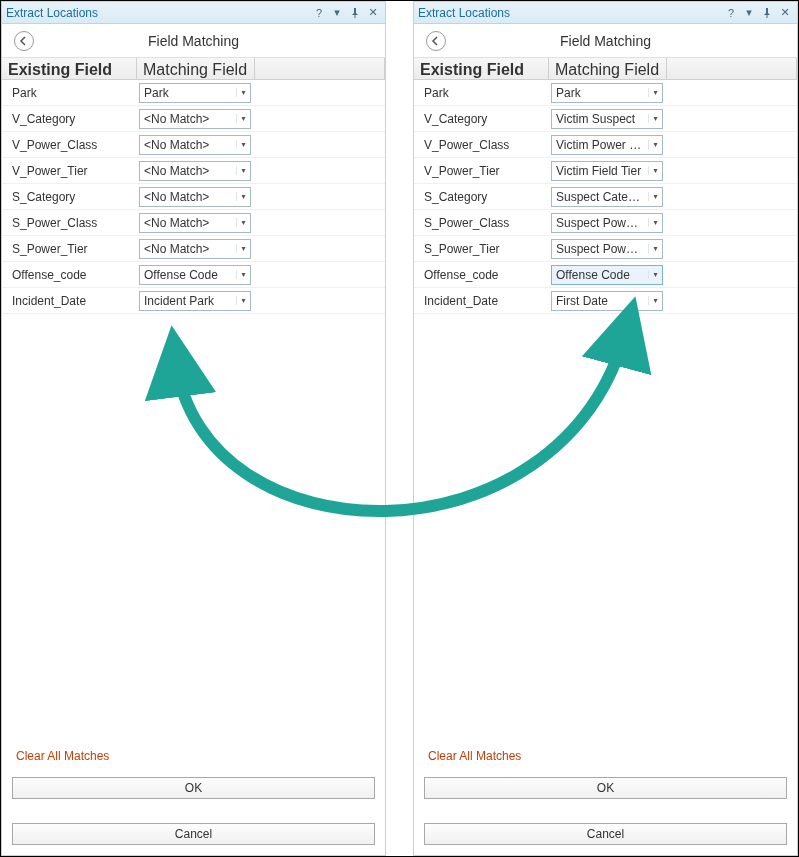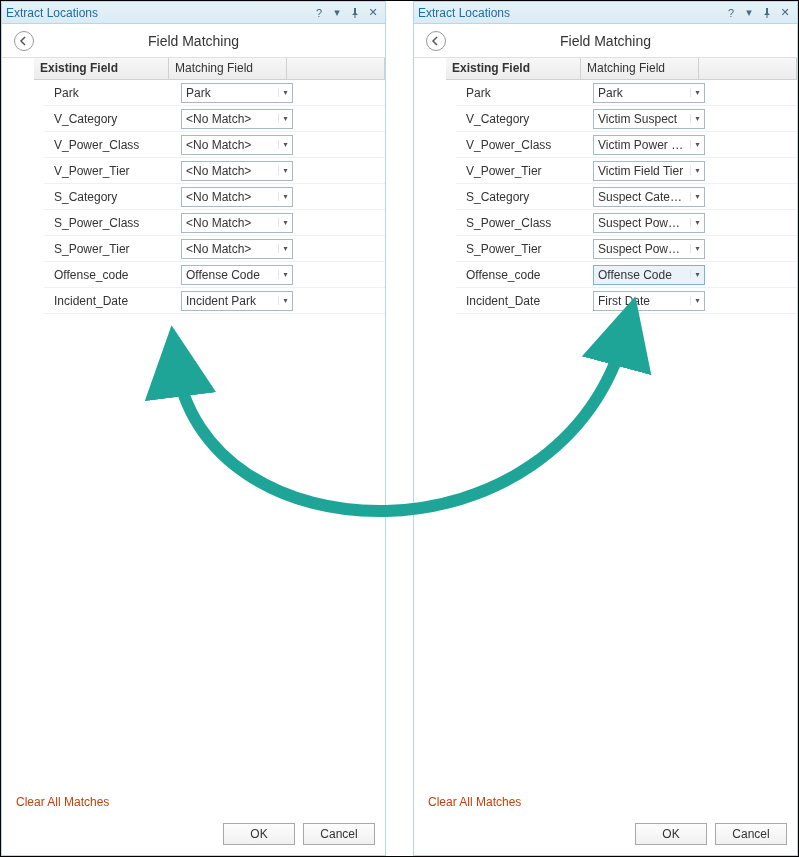--- a/index.html
+++ b/index.html
@@ -64,31 +64,31 @@
     text-align: center;
     font-size: 14px; color: #333;
     pointer-events: none;
   }
 
   .col-headers {
     display: flex;
     height: 22px;
     background: linear-gradient(#f7f7f7,#ececec);
     border-bottom: 1px solid #d0d0d0;
-    font-size: 12px; color: #333; margin-left: 32px;
+    font-size: 16px; color: #333;
   }
   .col-headers .col {
     padding: 3px 6px;
     border-right: 1px solid #d0d0d0;
   }
   .col-ef { width: 135px; font-weight: bold; }
   .col-mf { width: 118px; font-weight: normal; }
   .col-rest { flex: 1; }
 
-  .rows { flex: 1; overflow: hidden; margin-left: 42px; }
+  .rows { flex: 1; overflow: hidden; }
   .row {
     display: flex;
     align-items: center;
     height: 26px;
     border-bottom: 1px solid #f0f0f0;
     padding: 0;
   }
   .row .ef-cell {
     width: 135px;
     padding: 0 6px 0 10px;
@@ -122,22 +122,23 @@
   }
 
   .footer-link {
     padding: 8px 14px;
     color: #c2410c; font-size: 12px;
     cursor: pointer;
   }
   .button-row {
     display: flex;
     justify-content: flex-end;
-    gap: 8px;
+    gap: 24px;
     padding: 6px 10px 10px 10px;
+    flex-direction: column;
   }
   .btn {
     min-width: 72px;
     height: 22px;
     border: 1px solid #a8a8a8;
     background: linear-gradient(#fdfdfd,#f0f0f0);
     display: flex; align-items: center; justify-content: center;
     cursor: pointer; font-size: 12px; color: #333;
   }
 

